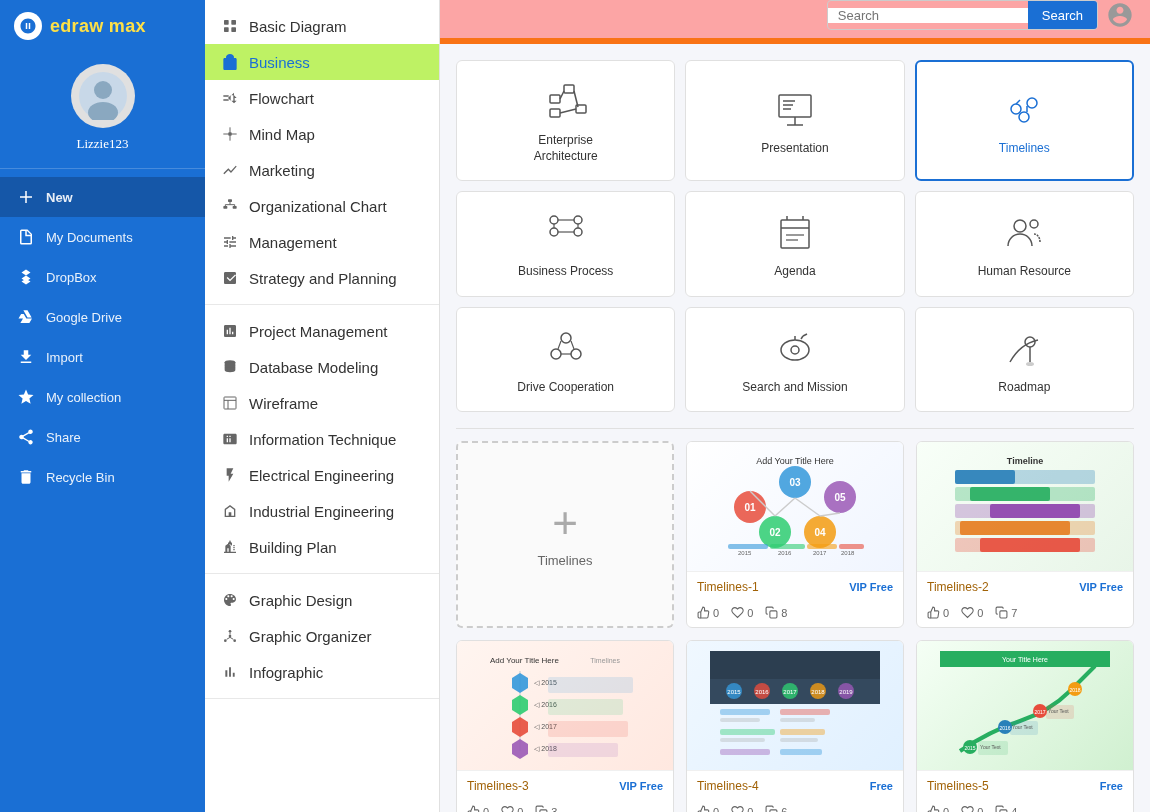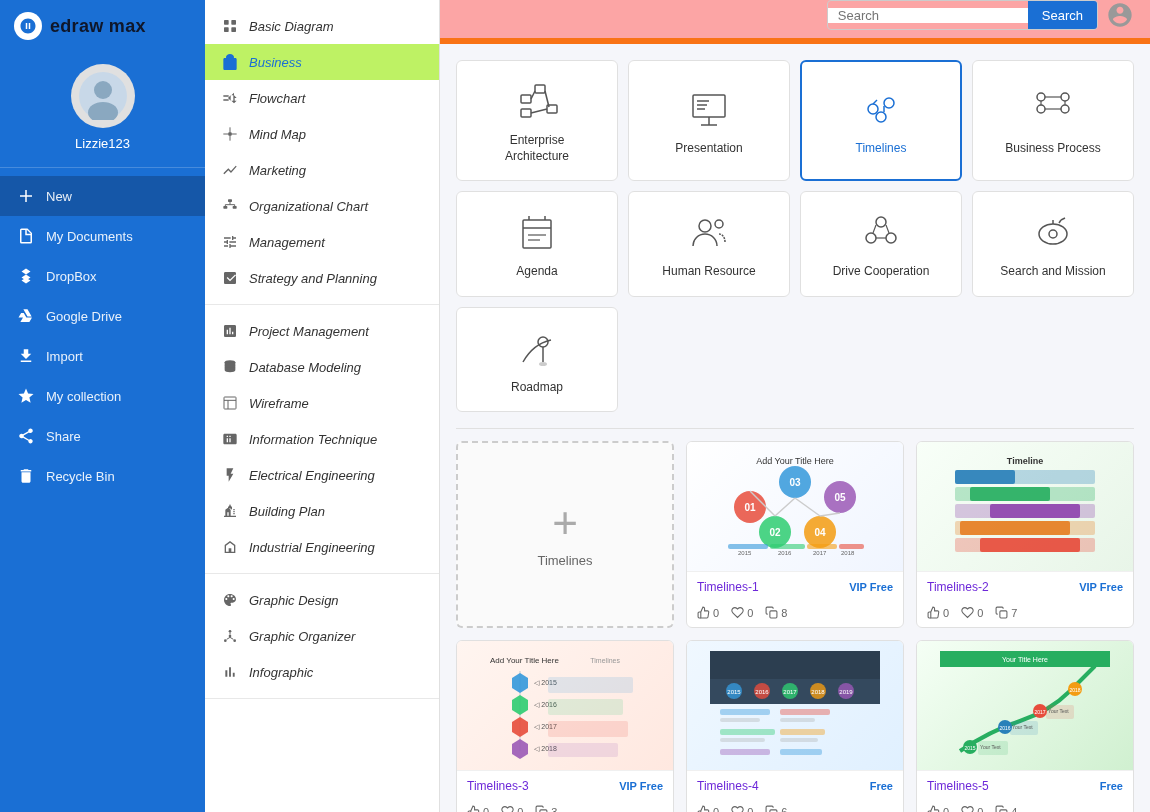--- a/index.html
+++ b/index.html
@@ -23,60 +23,59 @@
       gap: 8px;
       background: #1a6fd4;
     }
     .logo-icon {
       width: 28px; height: 28px;
       background: #fff;
       border-radius: 50%;
       display: flex; align-items: center; justify-content: center;
       color: #1a6fd4; font-weight: bold; font-size: 16px;
     }
-    .logo-text { font-size: 18px; font-weight: 600; color: #0f172a; letter-spacing: 0.3px; }
+    .logo-text { font-size: 18px; font-weight: 600; color: #fde047; letter-spacing: 0.3px; }
 
     .user-section {
       display: flex; flex-direction: column; align-items: center;
       padding: 12px 0 16px;
       border-bottom: 1px solid rgba(255,255,255,0.2);
     }
     .avatar {
       width: 64px; height: 64px; border-radius: 50%;
       background: #e0e0e0;
       display: flex; align-items: center; justify-content: center;
       margin-bottom: 8px; overflow: hidden;
     }
     .avatar svg { width: 48px; height: 48px; }
-    .username { color: #fff; font-size: 13px; font-weight: 500; }
+    .username { color: #fff; font-size: 13px; font-weight: 500; font-family: Liberation Serif, serif; }
 
     .nav-items { display: flex; flex-direction: column; padding: 8px 0; flex: 1; overflow-y: auto; }
     .nav-item {
       display: flex; align-items: center; gap: 10px;
       padding: 10px 16px; cursor: pointer; color: rgba(255,255,255,0.9);
       font-size: 13px; border-radius: 0;
       transition: background 0.15s;
     }
-    .nav-item.active { background: #1557a8; }
+    .nav-item.active { background: #1557a8; font-weight: bold; }
     .nav-icon { width: 20px; height: 20px; display: flex; align-items: center; justify-content: center; flex-shrink: 0; }
 
     
     .middle-panel {
       width: 235px;
       background: #fff;
       border-right: 1px solid #e0e0e0;
       overflow-y: auto;
       flex-shrink: 0;
     }
     .menu-section { padding: 8px 0; border-bottom: 1px solid #e8e8e8; }
     .menu-item {
-      display: flex; align-items: center; gap: 10px;
+      display: flex; align-items: flex-end; gap: 10px;
       padding: 9px 16px; cursor: pointer; color: #333;
-      font-size: 13px;
-      font-style: italic;
+      font-size: 15px;
     }
     .menu-item.active { background: #bef264; color: #1a6fd4; font-weight: 500; }
     .menu-item .menu-icon { width: 18px; height: 18px; display: flex; align-items: center; justify-content: center; flex-shrink: 0; }
     .menu-item span.label { color: inherit; }
     .menu-item.active span.label { color: #1a6fd4; }
     .header-right { display: flex; align-items: center; gap: 8px; }
     .search-box {
       display: flex; align-items: center; border: 1px solid #ccc; border-radius: 4px;
       overflow: hidden; height: 30px;
     }
@@ -86,21 +85,21 @@
     }
     .search-btn {
       background: #1a6fd4; color: #fff; border: none; padding: 0 14px;
       height: 30px; cursor: pointer; font-size: 13px; font-weight: 500;
     }
     .user-icon-top { width: 28px; height: 28px; cursor: pointer; }
 
     
     .category-grid {
       display: grid;
-      grid-template-columns: repeat(4, 1fr);
+      grid-template-columns: repeat(3, 1fr);
       gap: 10px;
       margin-bottom: 16px;
     }
     .cat-tile {
       background: #fff;
       border: 1px solid #e0e0e0;
       border-radius: 6px;
       display: flex; flex-direction: column; align-items: center; justify-content: center;
       padding: 16px 8px;
       cursor: pointer;
@@ -134,21 +133,21 @@
       overflow: hidden;
     }
     .new-template-thumb {
       border: 2px dashed #ccc;
       background: #fafafa;
     }
     .template-info {
       padding: 8px 10px;
       display: flex; align-items: center; justify-content: space-between;
     }
-    .template-name { font-size: 12px; color: #6d28d9; font-weight: 500; }
+    .template-name { font-size: 12px; color: #a16207; font-weight: 500; }
     .template-badge { font-size: 11px; color: #1a6fd4; font-weight: 600; }
     .template-badge.free { color: #1a6fd4; }
     .template-actions {
       padding: 4px 10px 8px;
       display: flex; gap: 12px; align-items: center;
     }
     .action-item { display: flex; align-items: center; gap: 3px; font-size: 11px; color: #666; }
 
     
     ::-webkit-scrollbar { width: 6px; height: 6px; }
@@ -403,32 +402,32 @@
         <div class="menu-icon">
           <svg width="16" height="16" viewBox="0 0 24 24" fill="#666">
               <path d="M7 2v11h3v9l7-12h-4l4-8z"></path>
             </svg>
         </div>
         <span class="label">Electrical Engineering</span>
       </div>
       <div class="menu-item">
         <div class="menu-icon">
           <svg width="16" height="16" viewBox="0 0 24 24" fill="#666">
+              <path d="M12 3L4 9v12h16V9L12 3zm0 2.5L18 10v9H6v-9l6-4.5zM10 14h4v5h-4z"></path>
+            </svg>
+        </div>
+        <span class="label">Industrial Engineering</span>
+      </div>
+      <div class="menu-item">
+        <div class="menu-icon">
+          <svg width="16" height="16" viewBox="0 0 24 24" fill="#666">
               <path d="M3 21h18v-2H3v2zM5 10v9h3v-5h2v5h3V10l-4-3-4 3zm12 4h2v-2h-2v2zm0 3h2v-2h-2v2zm0-6h2V9h-2v2zm-4-7V3l-1-1-1 1v1L9 6v4l3-2 3 2V6l-2-2z"></path>
             </svg>
         </div>
         <span class="label">Building Plan</span>
-      </div>
-      <div class="menu-item">
-        <div class="menu-icon">
-          <svg width="16" height="16" viewBox="0 0 24 24" fill="#666">
-              <path d="M12 3L4 9v12h16V9L12 3zm0 2.5L18 10v9H6v-9l6-4.5zM10 14h4v5h-4z"></path>
-            </svg>
-        </div>
-        <span class="label">Industrial Engineering</span>
       </div>
     </div>
 
     <div class="menu-section">
       <div class="menu-item">
         <div class="menu-icon">
           <svg width="16" height="16" viewBox="0 0 24 24" fill="#666">
               <path d="M12 3c-4.97 0-9 4.03-9 9s4.03 9 9 9c.83 0 1.5-.67 1.5-1.5 0-.39-.15-.74-.39-1.01-.23-.26-.38-.61-.38-.99 0-.83.67-1.5 1.5-1.5H16c2.76 0 5-2.24 5-5 0-4.42-4.03-8-9-8zm-5.5 9c-.83 0-1.5-.67-1.5-1.5S5.67 9 6.5 9 8 9.67 8 10.5 7.33 12 6.5 12zm3-4C8.67 8 8 7.33 8 6.5S8.67 5 9.5 5s1.5.67 1.5 1.5S10.33 8 9.5 8zm5 0c-.83 0-1.5-.67-1.5-1.5S13.67 5 14.5 5s1.5.67 1.5 1.5S15.33 8 14.5 8zm3 4c-.83 0-1.5-.67-1.5-1.5S16.67 9 17.5 9s1.5.67 1.5 1.5-.67 1.5-1.5 1.5z"></path>
             </svg>
         </div>

